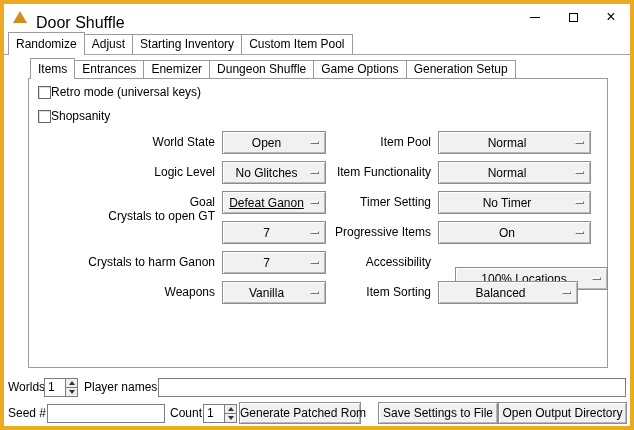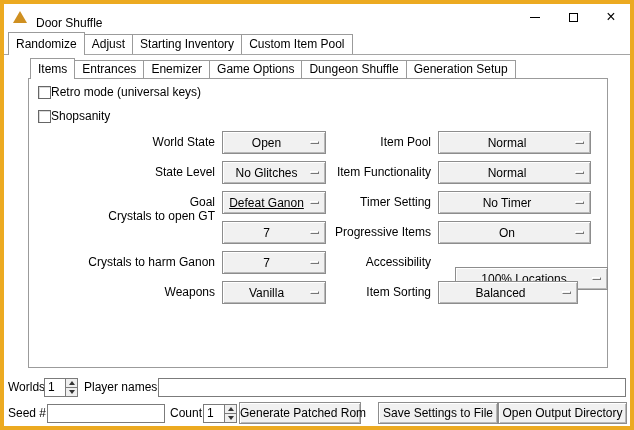--- a/index.html
+++ b/index.html
@@ -1,21 +1,21 @@
 <!DOCTYPE html>
 <html><head>
 <meta charset="utf-8">
 <style>
   *{box-sizing:border-box;margin:0;padding:0;}
   html,body{width:634px;height:430px;}
   body{font-family:"Liberation Sans",sans-serif;font-size:12px;color:#000;background:#888;}
   .window{position:relative;width:634px;height:430px;border:4px solid #ecaa21;background:#fff;overflow:hidden;}
   .titlebar{position:relative;height:26px;background:#fff;display:flex;align-items:center;}
   .app-icon{width:0;height:0;border-left:7px solid transparent;border-right:7px solid transparent;border-bottom:12px solid #cf9021;margin-left:9px;}
-  .title-text{margin-left:9px;font-size:12px;margin-top:12px;}
+  .title-text{margin-left:9px;font-size:16px;margin-top:12px;}
   .win-controls{position:absolute;right:0;top:0;height:26px;display:flex;}
   .win-btn{width:38px;height:26px;display:flex;align-items:center;justify-content:center;}
   .min-glyph{width:10px;height:1px;background:#000;}
   .max-glyph{width:9px;height:9px;border:1px solid #000;}
   .close-glyph{font-size:16px;line-height:1;}
   .tabbar{position:absolute;display:flex;align-items:flex-end;z-index:2;}
   .tab{height:20px;line-height:19px;padding:0 7px;background:#fff;border:1px solid #9b9b9b;border-bottom:none;margin-right:-1px;white-space:nowrap;}
   .tab.active{height:23px;line-height:22px;margin-bottom:-1px;z-index:3;position:relative;background:#fff;}
   .inner-tab{height:18px;line-height:17px;}
   .inner-tab.active{height:21px;line-height:20px;}
@@ -66,43 +66,43 @@
     <div class="tab">Starting Inventory</div>
     <div class="tab">Custom Item Pool</div>
   </div>
   <div class="divider" style="top:50px;left:0;width:626px;"></div>
 
   <div class="inner-nb">
     <div class="tabbar" style="left:2px;top:0;height:20px;">
       <div class="tab inner-tab active">Items</div>
       <div class="tab inner-tab">Entrances</div>
       <div class="tab inner-tab">Enemizer</div>
+      <div class="tab inner-tab">Dungeon Shuffle</div>
       <div class="tab inner-tab">Game Options</div>
-      <div class="tab inner-tab">Dungeon Shuffle</div>
       <div class="tab inner-tab">Generation Setup</div>
     </div>
 
     <div class="pane">
 
       <div class="cbrow" style="left:9px;top:5px;">
         <div class="checkbox"></div>
         <span>Retro mode (universal keys)</span>
       </div>
       <div class="cbrow" style="left:9px;top:29px;">
         <div class="checkbox"></div>
         <span>Shopsanity</span>
       </div>
 
       <span class="flabel" style="left:0;top:52px;width:186px;">World State</span>
       <div class="optmenu" style="left:193px;top:52px;width:104px;">
         <span class="optvalue">Open</span>
         <span class="optind"></span>
       </div>
 
-      <span class="flabel" style="left:0;top:82px;width:186px;">State Level</span>
+      <span class="flabel" style="left:0;top:82px;width:186px;">Logic Level</span>
       <div class="optmenu" style="left:193px;top:82px;width:104px;">
         <span class="optvalue">No Glitches</span>
         <span class="optind"></span>
       </div>
 
       <span class="flabel" style="left:0;top:112px;width:186px;">Goal</span>
       <div class="optmenu" style="left:193px;top:112px;width:104px;text-decoration:underline;">
         <span class="optvalue">Defeat Ganon</span>
         <span class="optind"></span>
       </div>

